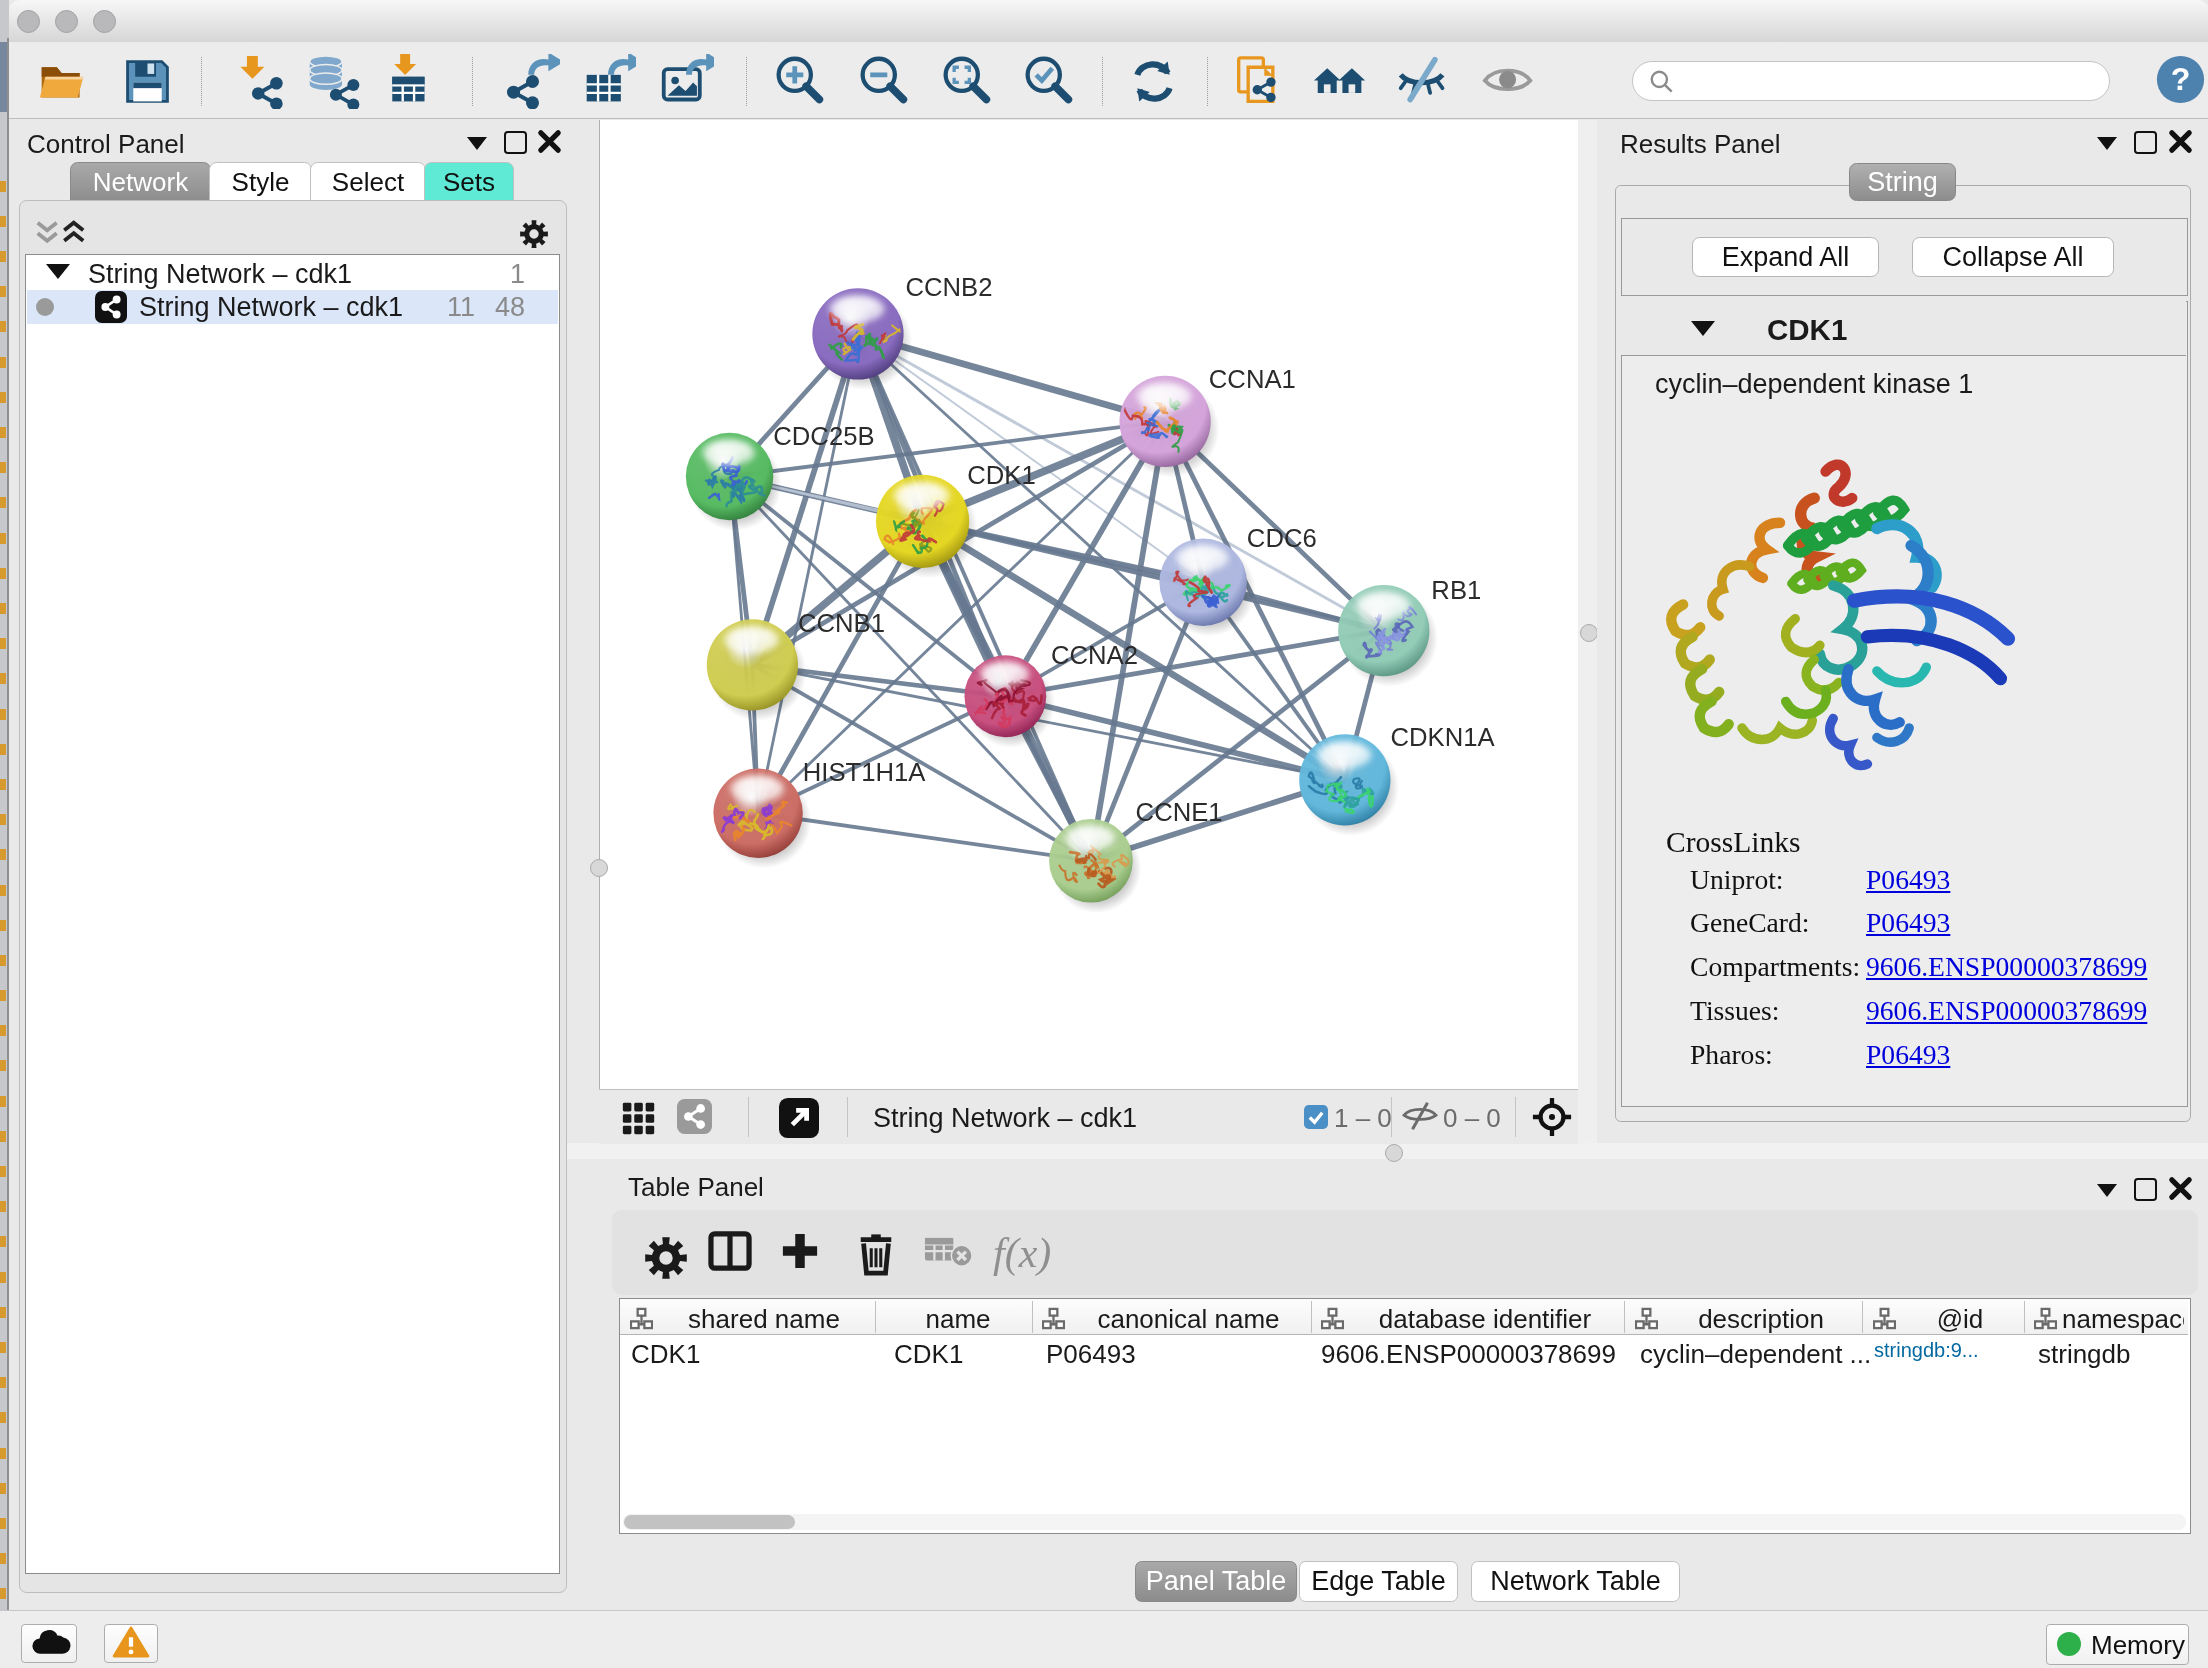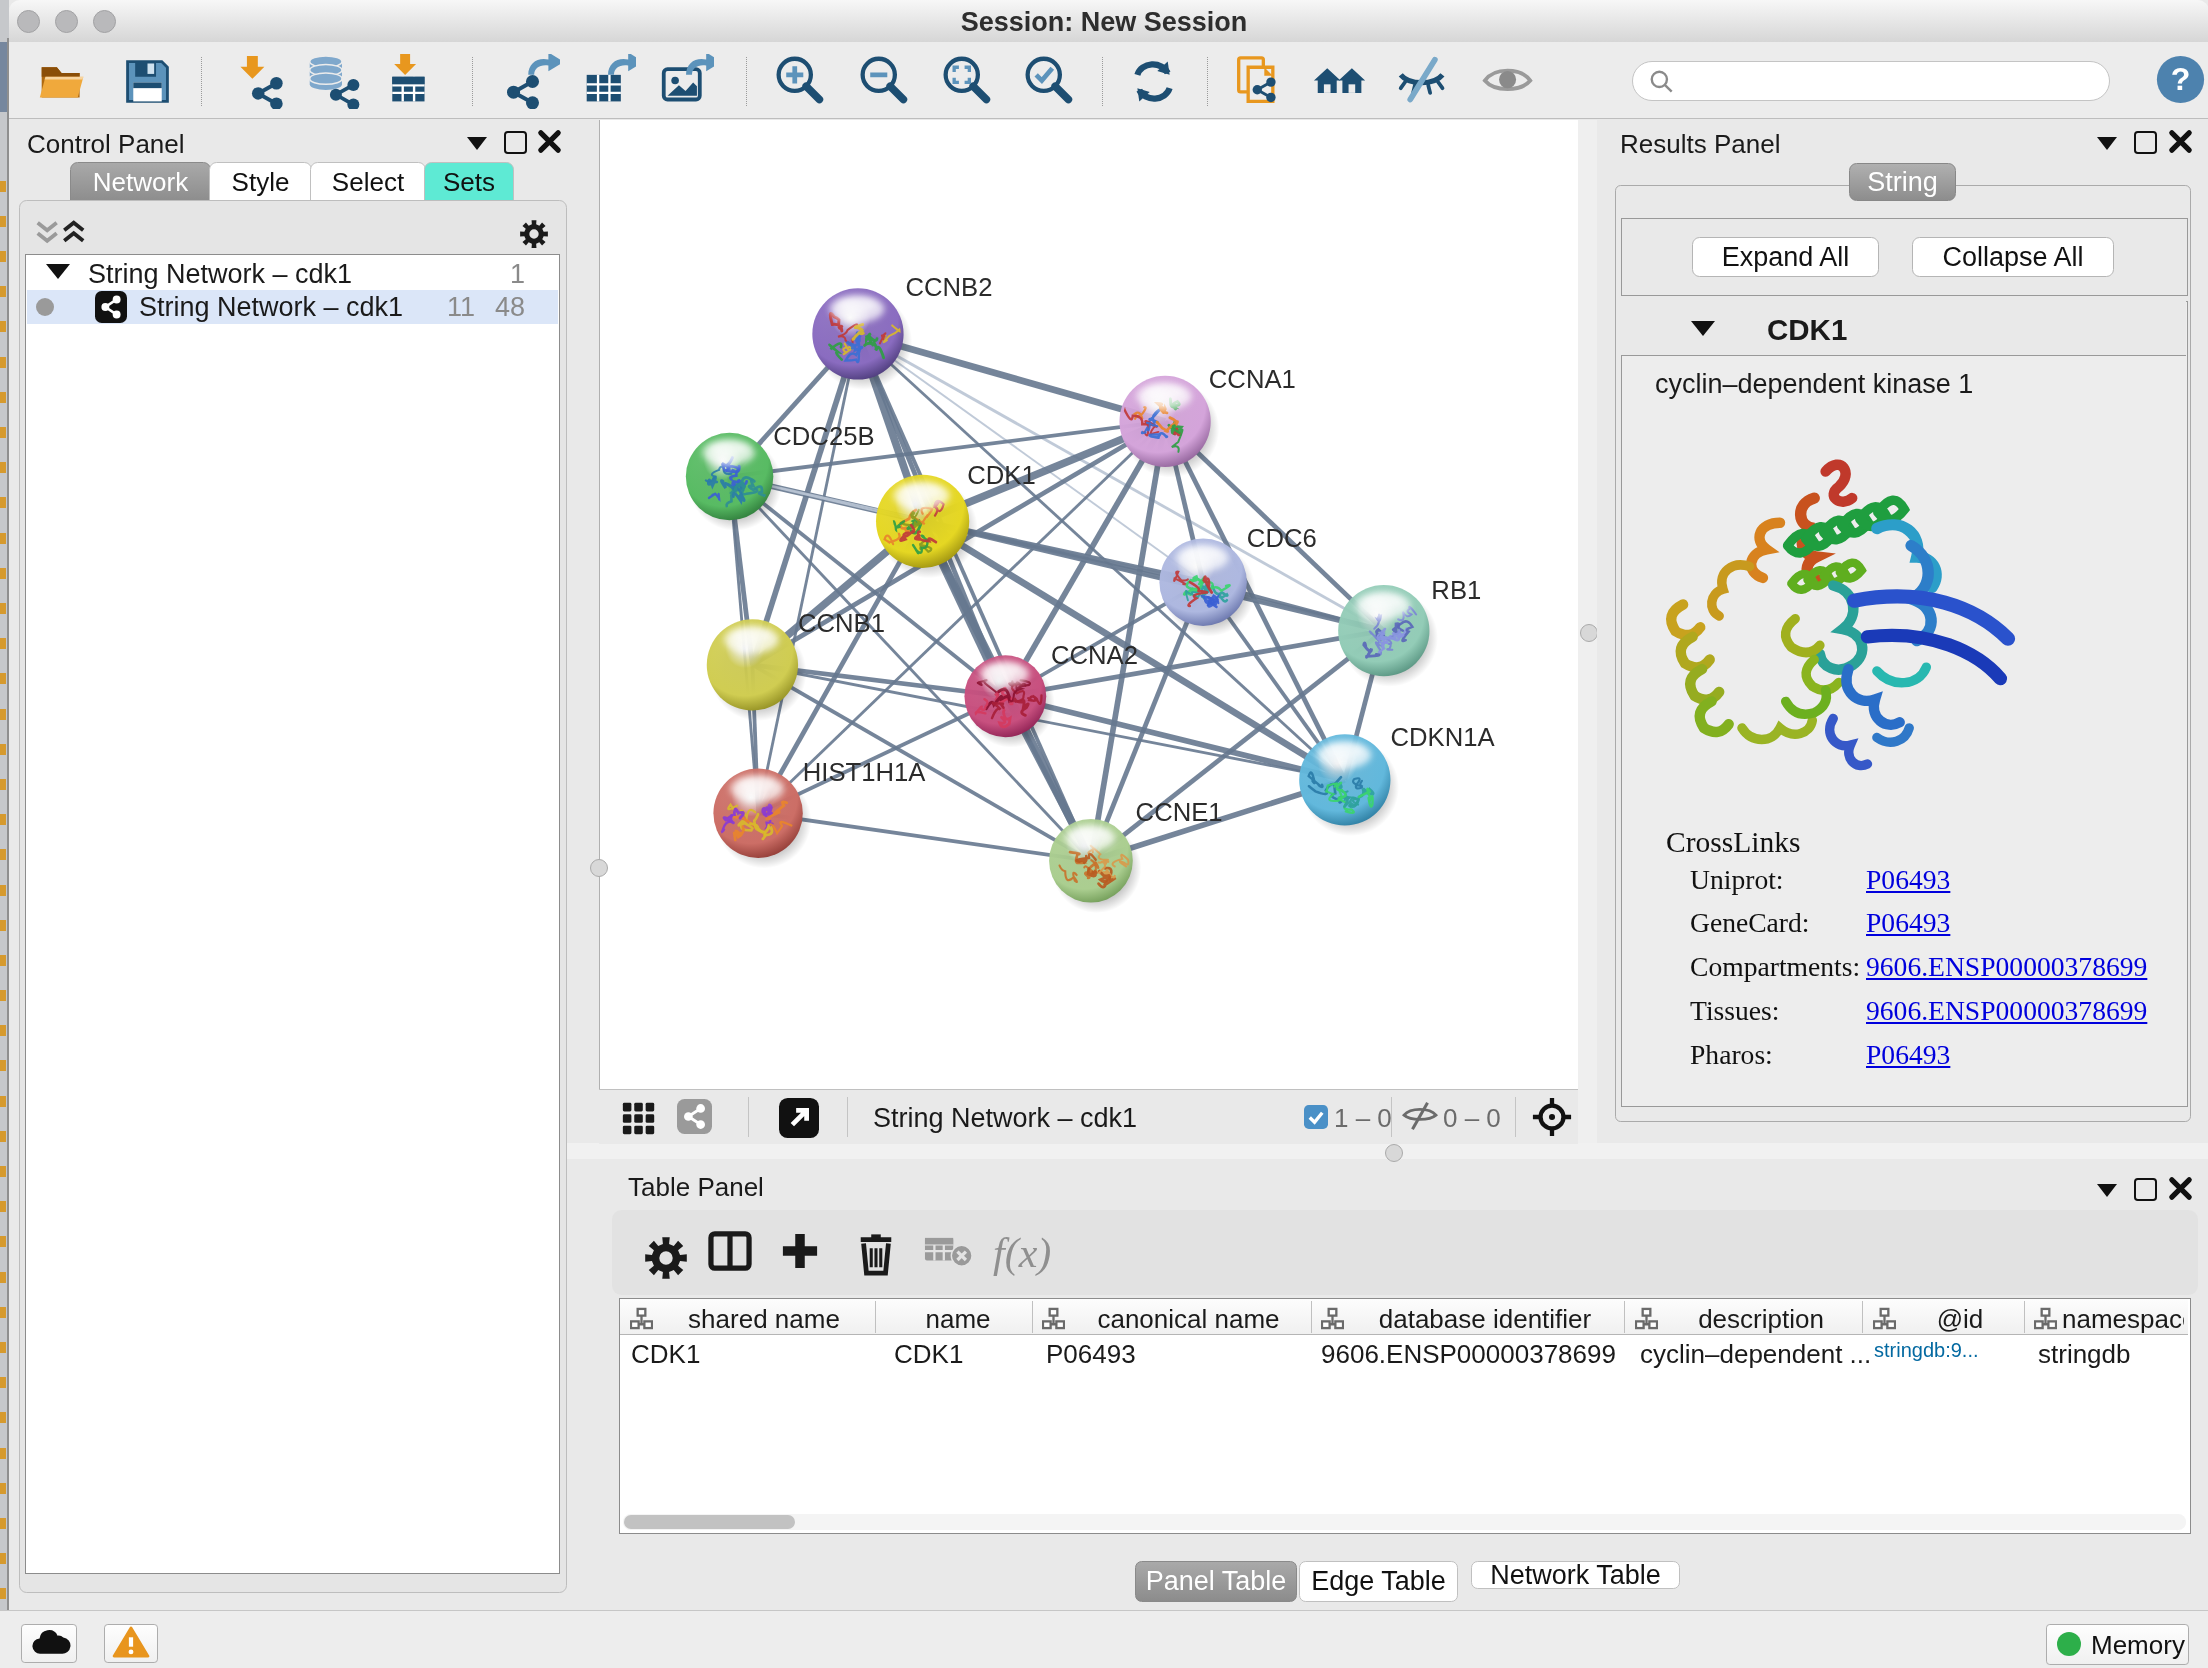--- a/index.html
+++ b/index.html
@@ -43,21 +43,20 @@
     <div style="position:absolute;left:0;top:1483px;width:5.7px;height:11.4px;background:#d69a2e"></div>
     <div style="position:absolute;left:0;top:1518px;width:5.7px;height:11.4px;background:#d69a2e"></div>
     <div style="position:absolute;left:0;top:1553px;width:5.7px;height:11.4px;background:#d69a2e"></div>
     <div style="position:absolute;left:0;top:1588px;width:5.7px;height:11.4px;background:#d69a2e"></div>
     <div style="position:absolute;left:6.7px;top:38px;width:1.9px;height:1630px;background:#8f8f8f"></div>
     <div style="position:absolute;left:8.6px;top:0;width:2200px;height:1668px;background:#e9e9e9"></div>
     <div style="position:absolute;left:8.6px;top:0;width:2200px;height:42px;background:linear-gradient(#f7f7f7,#d6d6d6);border-bottom:1px solid #b0b0b0;border-radius:11.4px 11.4px 0 0"></div>
     <div style="position:absolute;left:17px;top:9.5px;width:23px;height:23px;border-radius:50%;background:#b9b9bb;border:1px solid #a2a2a4;box-sizing:border-box"></div>
     <div style="position:absolute;left:55px;top:9.5px;width:23px;height:23px;border-radius:50%;background:#b9b9bb;border:1px solid #a2a2a4;box-sizing:border-box"></div>
     <div style="position:absolute;left:93px;top:9.5px;width:23px;height:23px;border-radius:50%;background:#b9b9bb;border:1px solid #a2a2a4;box-sizing:border-box"></div>
-    <div style="position:absolute;left:0;top:6.7px;width:2208px;text-align:center;font-size:27px;font-weight:bold;color:#2e2e2e">Session: New Session</div>
     <div style="position:absolute;left:8.6px;top:42px;width:2200px;height:76px;background:#ececec;border-bottom:1.9px solid #bdbdbd"></div>
     <div style="position:absolute;left:36px;top:54px;width:55px;height:55px"><svg width="55" height="55" viewBox="0 0 58 58" style="">
 <path d="M6 14 L22 14 L27 20 L46 20 L46 46 L6 46 Z" fill="#b06a10"></path>
 <path d="M6 14 L22 14 L27 20 L46 20 L46 24 L6 24 Z" fill="#8a4e08"></path>
 <path d="M10 24 L50 24 L44 46 L4 46 Z" fill="#f0a93c"></path>
 <path d="M10 24 L50 24 L49 27 L9 27 Z" fill="#fff" opacity="0.5"></path>
       </svg></div>
     <div style="position:absolute;left:120px;top:54px;width:55px;height:55px"><svg width="55" height="55" viewBox="0 0 58 58" style="">
 <path d="M8 8 L44 8 L50 14 L50 50 L8 50 Z" fill="#5c93bb"></path>
 <path d="M8 8 L44 8 L50 14 L50 50 L8 50 Z" fill="none" stroke="#1d4e72" stroke-width="3"></path>
@@ -818,21 +817,21 @@
     <div style="position:absolute;left:894px;top:1339px;font-size:26px;color:#1a1a1a;white-space:nowrap">CDK1</div>
     <div style="position:absolute;left:1046px;top:1339px;font-size:26px;color:#1a1a1a;white-space:nowrap">P06493</div>
     <div style="position:absolute;left:1321px;top:1339px;font-size:26px;color:#1a1a1a;white-space:nowrap">9606.ENSP00000378699</div>
     <div style="position:absolute;left:1640px;top:1339px;font-size:26px;color:#1a1a1a;white-space:nowrap">cyclin–dependent ...</div>
     <div style="position:absolute;left:1874px;top:1339px;font-size:20px;color:#0369a1;white-space:nowrap">stringdb:9...</div>
     <div style="position:absolute;left:2038px;top:1339px;font-size:26px;color:#1a1a1a;white-space:nowrap">stringdb</div>
     <div style="position:absolute;left:623px;top:1514px;width:1563px;height:16px;background:#f4f4f4;border-radius:7.6px"></div>
     <div style="position:absolute;left:624px;top:1515px;width:171px;height:14.3px;background:#c2c2c2;border-radius:7.6px"></div>
     <div style="position:absolute;left:1135px;top:1561px;width:162px;height:41px;background:linear-gradient(#a9a9a9,#8c8c8c);color:#fff;border:1px solid #8a8a8a;border-radius:6.7px;font-size:27px;display:flex;align-items:center;justify-content:center;box-sizing:border-box">Panel Table</div>
     <div style="position:absolute;left:1299px;top:1561px;width:159px;height:41px;background:#fff;color:#111;border:1px solid #c0c0c0;border-radius:6.7px;font-size:27px;display:flex;align-items:center;justify-content:center;box-sizing:border-box">Edge Table</div>
-    <div style="position:absolute;left:1471px;top:1561px;width:209px;height:28px;background:#fff;color:#111;border:1px solid #c0c0c0;border-radius:6.7px;font-size:27px;display:flex;align-items:center;justify-content:center;box-sizing:border-box">Network Table</div>
+    <div style="position:absolute;left:1471px;top:1561px;width:209px;height:41px;background:#fff;color:#111;border:1px solid #c0c0c0;border-radius:6.7px;font-size:27px;display:flex;align-items:center;justify-content:center;box-sizing:border-box">Network Table</div>
     <div style="position:absolute;left:0;top:1610px;width:2208px;height:58px;background:#ededed;border-top:1px solid #c6c6c6"></div>
     <div style="position:absolute;left:21px;top:1624px;width:56px;height:39px;background:linear-gradient(#fefefe,#f0f0f0);border:1.9px solid #adadad;border-radius:3.8px;box-sizing:border-box"></div>
     <svg width="42" height="28.5" viewBox="0 0 44 30" style="position:absolute;left:28.5px;top:1629px">
       <path d="M12 26 a8 8 0 0 1 -1 -16 a10 10 0 0 1 19 -3 a7 7 0 0 1 6 2 a7.5 7.5 0 0 1 -2 17 Z" fill="#111"></path>
     </svg>
     <div style="position:absolute;left:104px;top:1624px;width:54px;height:39px;background:linear-gradient(#fefefe,#f0f0f0);border:1.9px solid #adadad;border-radius:3.8px;box-sizing:border-box"></div>
     <svg width="38" height="32" viewBox="0 0 40 34" style="position:absolute;left:112px;top:1626px">
       <path d="M20 2 L38 32 L2 32 Z" fill="#e8951e" stroke="#e8951e" stroke-width="3" stroke-linejoin="round"></path>
 <path d="M20 12 V22" stroke="#fff" stroke-width="4.5"></path>
       <circle cx="20" cy="27.5" r="2.6" fill="#fff"></circle>

